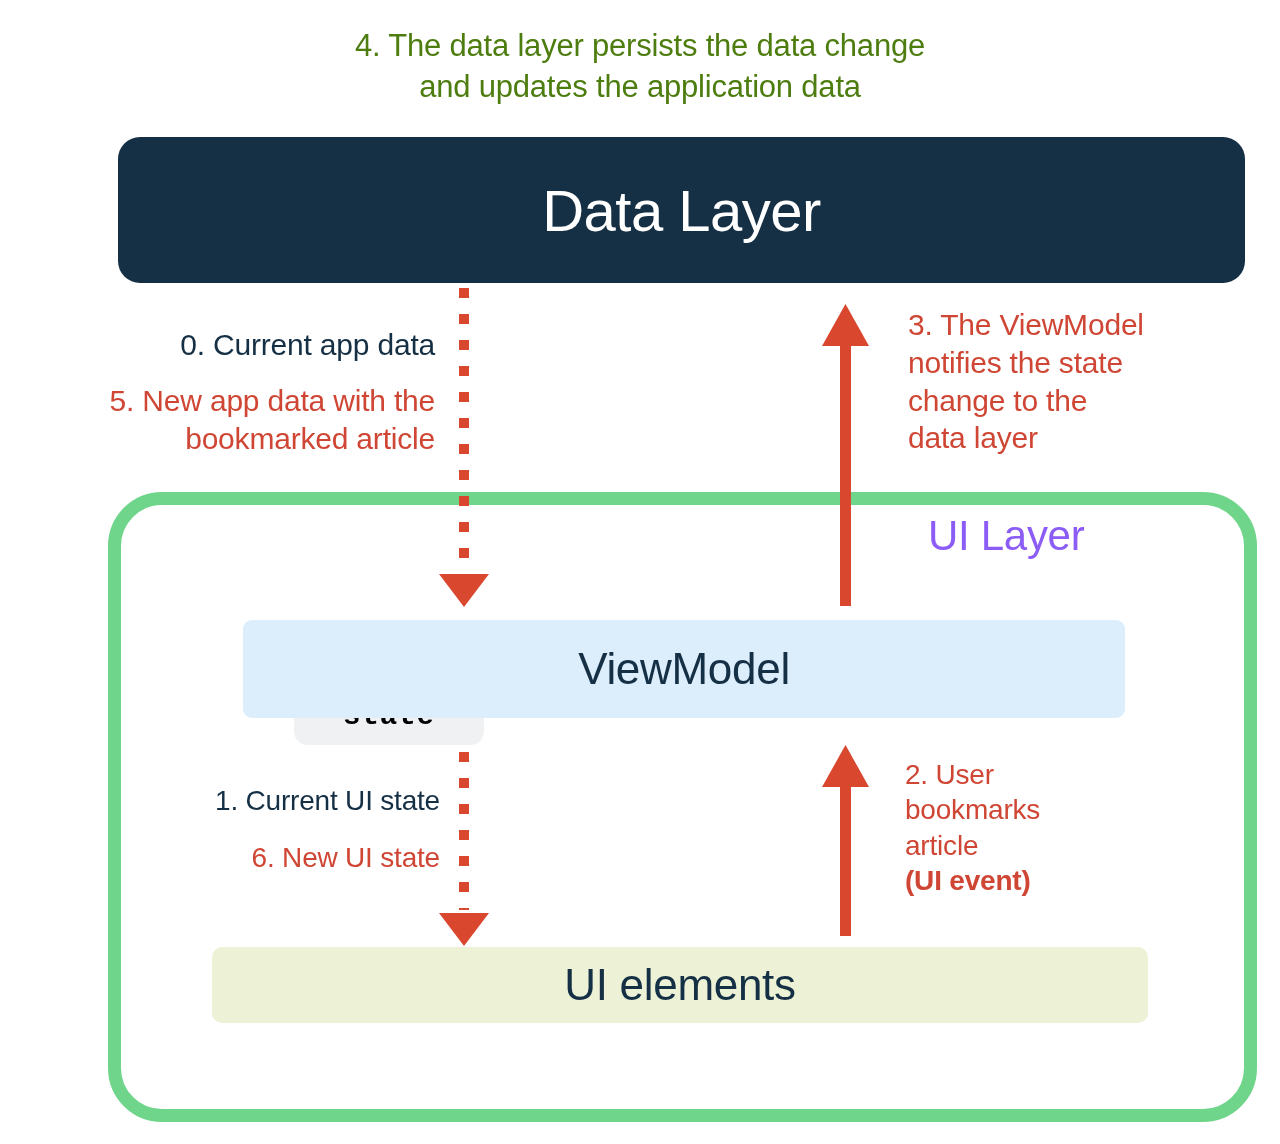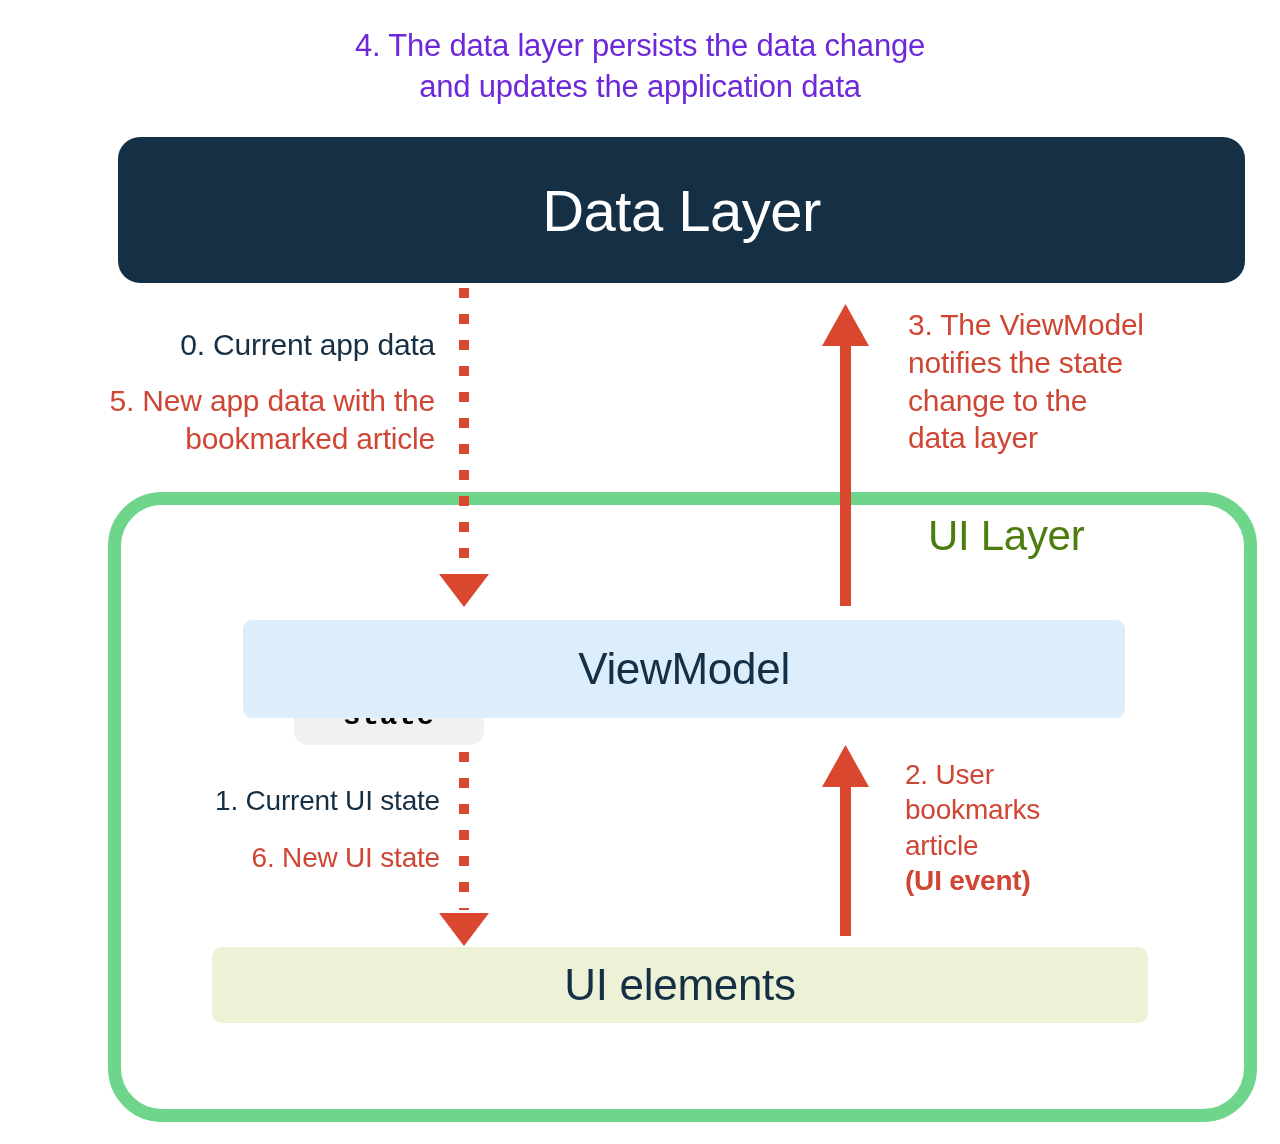--- a/index.html
+++ b/index.html
@@ -17,21 +17,21 @@
     background: #ffffff;
   }
 
   
   #caption-top {
     position: absolute;
     left: 240px;
     top: 26px;
     width: 800px;
     text-align: center;
-    color: #6d28d9;
+    color: #4d7c0f;
     font-size: 31px;
     line-height: 1.32;
     letter-spacing: -0.2px;
   }
 
   
   #data-layer-box {
     position: absolute;
     left: 118px;
     top: 137px;
@@ -58,21 +58,21 @@
     width: 1149px;
     height: 630px;
     border: 13px solid #6ED58B;
     border-radius: 54px;
     background: transparent;
   }
   #ui-layer-label {
     position: absolute;
     left: 928px;
     top: 512px;
-    color: #4d7c0f;
+    color: #8b5cf6;
     font-size: 42px;
     letter-spacing: -0.3px;
   }
 
   
   #viewmodel-box {
     position: absolute;
     left: 243px;
     top: 620px;
     width: 882px;

